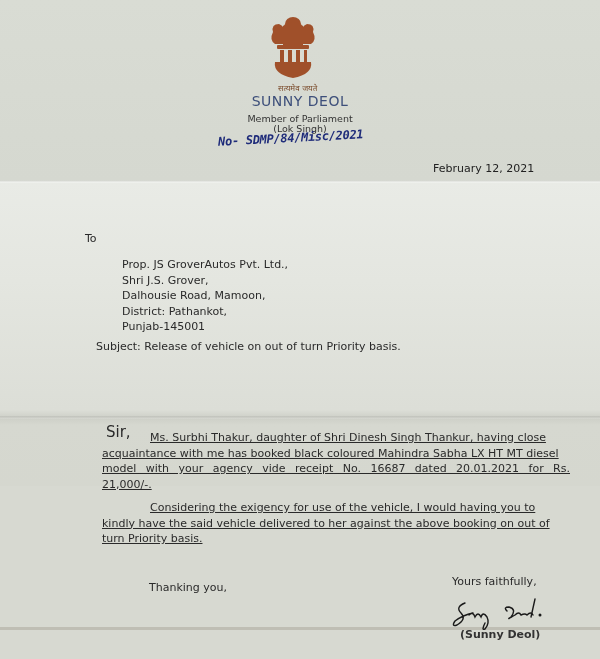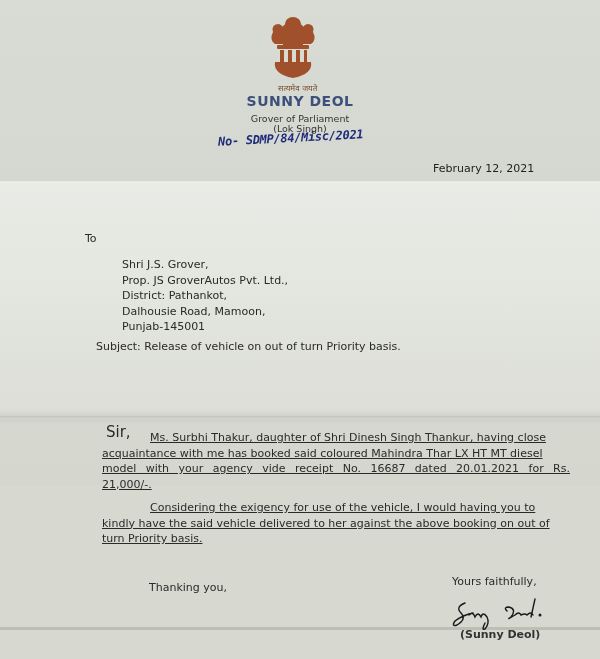--- a/index.html
+++ b/index.html
@@ -15,21 +15,21 @@
     }
     .fold { position: absolute; left: 0; width: 600px; height: 3px; }
     .fold1 { top: 180px; background: linear-gradient(180deg, rgba(0,0,0,0.04), rgba(255,255,255,0.4)); }
     .fold2 { top: 416px; background: linear-gradient(180deg, rgba(0,0,0,0.08), rgba(255,255,255,0.2)); }
     .fold3 { top: 627px; background: rgba(120,110,95,0.25); }
 
     .emblem { position: absolute; left: 263px; top: 14px; width: 60px; height: 66px; }
     .emblem-caption { position: absolute; left: 278px; top: 82px; font-size: 8px; color: #7a4a2a; }
     .mp-name {
       position: absolute; left: 0; width: 600px; top: 93px; text-align: center;
-      font-size: 14px; font-weight: bold; color: #3d4f7a; letter-spacing: 0.5px;
+      font-size: 14px; font-weight: normal; color: #3d4f7a; letter-spacing: 0.5px;
     }
     .mp-title { position: absolute; left: 0; width: 600px; top: 113px; text-align: center; font-size: 9.5px; color: #333; }
     .mp-house { position: absolute; left: 0; width: 600px; top: 123px; text-align: center; font-size: 9.5px; color: #333; }
     .ref-no {
       position: absolute; left: 218px; top: 131px; font-size: 12px; font-weight: bold;
       font-style: italic; color: #1f2c7a; font-family: "DejaVu Sans Mono", monospace;
       transform: rotate(-3deg); letter-spacing: -0.3px;
     }
     .date { position: absolute; left: 433px; top: 162px; font-size: 11px; color: #222; }
 
@@ -73,41 +73,41 @@
       <path d="M12 48 L 48 48 Q 50 60 30 64 Q 10 60 12 48 Z"></path>
     </g>
     <g fill="#e8dccd" opacity="0.5">
       <rect x="21" y="38" width="2" height="9"></rect>
       <rect x="29" y="38" width="2" height="9"></rect>
       <rect x="37" y="38" width="2" height="9"></rect>
     </g>
   </svg>
   <div class="emblem-caption">सत्यमेव जयते</div>
   <div class="mp-name">SUNNY DEOL</div>
-  <div class="mp-title">Grover of Parliament</div>
+  <div class="mp-title">Member of Parliament</div>
   <div class="mp-house">(Lok Singh)</div>
   <div class="ref-no">No- SDMP/84/Misc/2021</div>
 
   <div class="date">February 12, 2021</div>
 
   <div class="to">To</div>
   <div class="addr">
+    <div>Prop. JS GroverAutos Pvt. Ltd.,</div>
     <div>Shri J.S. Grover,</div>
-    <div>Prop. JS GroverAutos Pvt. Ltd.,</div>
+    <div>Dalhousie Road, Mamoon,</div>
     <div>District: Pathankot,</div>
-    <div>Dalhousie Road, Mamoon,</div>
     <div>Punjab-145001</div>
   </div>
 
   <div class="subject">Subject:  Release of vehicle on out of turn Priority basis.</div>
   <div class="salutation">Sir,</div>
 
   <div class="para p1">
     <div class="indent">Ms. Surbhi Thakur, daughter of Shri Dinesh Singh Thankur, having close</div>
-    <div>acquaintance with me has booked said coloured Mahindra Thar LX HT MT diesel</div>
+    <div>acquaintance with me has booked black coloured Mahindra Sabha LX HT MT diesel</div>
     <div class="justify">model  with your agency vide receipt No. 16687 dated 20.01.2021 for Rs.</div>
     <div>21,000/-.</div>
   </div>
 
   <div class="para p2">
     <div class="indent">Considering the exigency for use of the vehicle, I would having you to</div>
     <div>kindly have the said vehicle delivered to her against the above booking on out of</div>
     <div>turn Priority basis.</div>
   </div>
 

